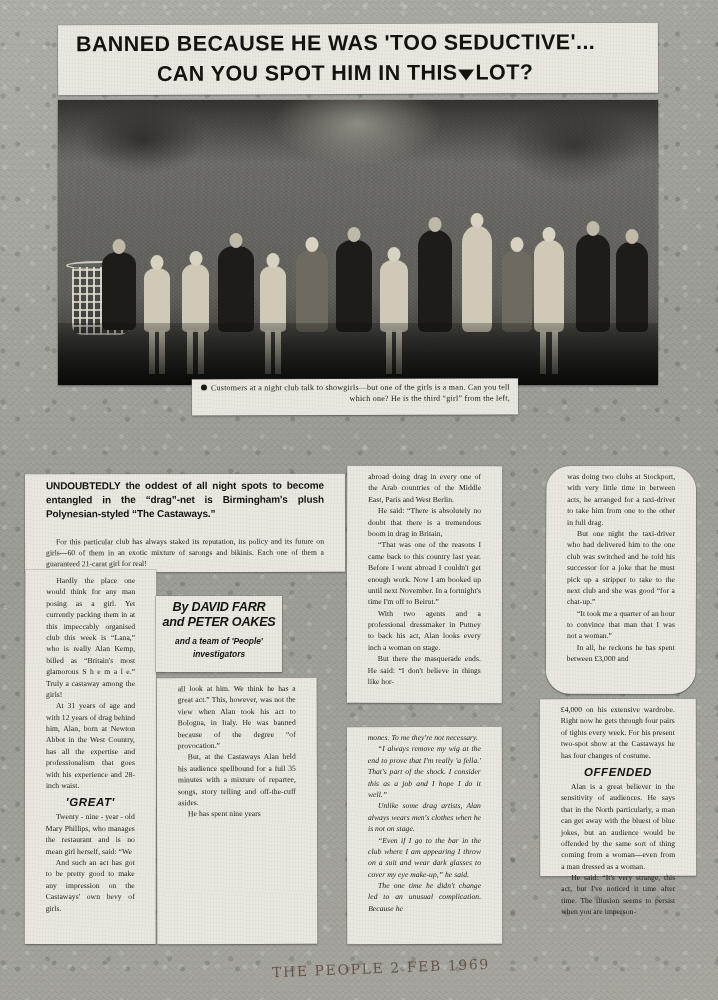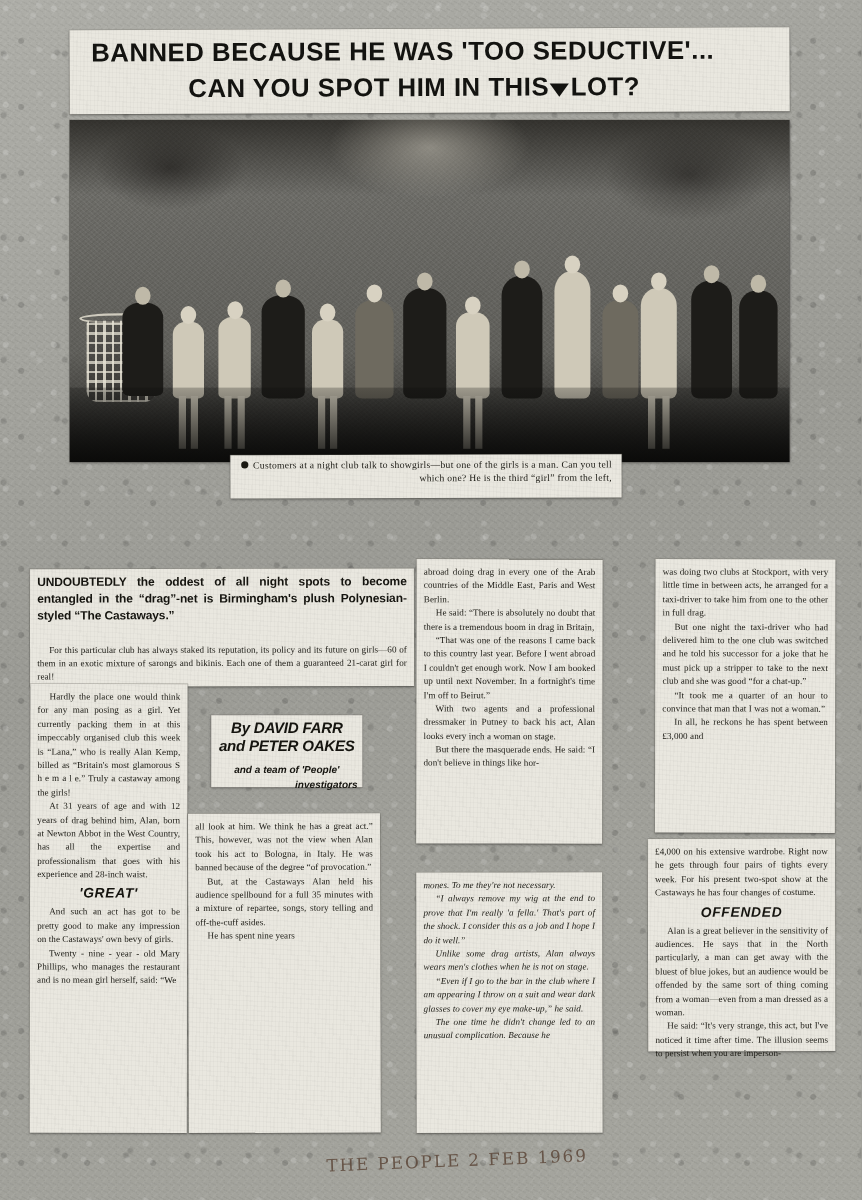--- a/index.html
+++ b/index.html
@@ -131,21 +131,21 @@
     font-size:8px; line-height:1.42;
     text-align:right; letter-spacing:.25px;
     color:#191812;
   }
   .bullet {
     display:inline-block; width:6px;height:6px;border-radius:50%;
     background:#191812; vertical-align:0px; margin-right:4px;
   }
 
   
-  .col-clip { padding:5px 6px 5px; }
+  .col-clip { padding:5px 21px 5px; }
   .body-text {
     font-family:"Liberation Serif", serif;
     font-size:7.6px;
     line-height:1.5;
     text-align:justify;
     text-justify:inter-word;
     color:#1a1913;
     letter-spacing:.05px;
   }
   .body-text p { margin:0 0 0 0; text-indent:10px; }
@@ -168,24 +168,23 @@
     font-weight:bold; font-style:italic;
     font-size:11.5px;
     text-align:center;
     letter-spacing:.6px;
     margin:5px 0 3px;
     color:#15140f;
   }
 
   
   #byline-clip {
-    left:156px; top:596px; width:126px; height:60px;
+    left:156px; top:596px; width:126px; height:76px;
     padding:4px 4px;
     z-index:4;
-    margin-left:20px;
   }
   .byline-main {
     font-family:"Liberation Sans", sans-serif;
     font-weight:bold; font-style:italic;
     font-size:12.6px; line-height:1.22;
     text-align:center; color:#15140f;
     letter-spacing:-.2px;
   }
   .byline-sub {
     font-family:"Liberation Sans", sans-serif;
@@ -194,21 +193,21 @@
     text-align:center; color:#15140f;
     margin-top:4px;
   }
 
   
   #col1-top { left:25px;  top:474px; width:320px; height:98px;  transform:rotate(-0.1deg); }
   #col1-mid { left:25px;  top:570px; width:131px; height:374px; transform:rotate(0.1deg); }
   #col2     { left:157px; top:678px; width:160px; height:266px; transform:rotate(-0.15deg); }
   #col3-top { left:347px; top:466px; width:155px; height:237px; transform:rotate(0.1deg); }
   #col3-bot { left:347px; top:727px; width:155px; height:217px; transform:rotate(-0.1deg);font-style:italic; }
-  #col4-top { left:546px; top:466px; width:150px; height:228px; transform:rotate(0.12deg); }
+  #col4-top { left:546px; top:466px; width:150px; height:228px; transform:rotate(0.12deg);border-radius:24px; }
   #col4-bot { left:540px; top:699px; width:156px; height:177px; transform:rotate(-0.12deg); }
 
   
   #handwriting {
     position:absolute;
     left:272px; top:960px;
     font-family:"DejaVu Serif", serif;
     font-size:14px;
     letter-spacing:1.6px;
     color:#5a4436;
@@ -302,30 +301,30 @@
   </div>
 </div>
 
 <div class="clip col-clip" id="col1-mid">
   <div class="body-text">
     <p>Hardly the place one would think for any man posing as a girl. Yet currently packing them in at this impeccably organised club this week is “Lana,” who is really Alan Kemp, billed as “Britain's most glamorous  S h e m a l e.” Truly a castaway among the girls!</p>
     <p>At 31 years of age and with 12 years of drag behind him, Alan, born at Newton Abbot in the West Country, has all the expertise and professionalism that goes with his experience and 28-inch waist.</p>
   </div>
   <div class="subhead">'GREAT'</div>
   <div class="body-text">
+    <p>Twenty - nine - year - old Mary Phillips, who manages the restaurant and is no mean girl herself, said: “We</p>
     <p>And such an act has got to be pretty good to make any impression on the Castaways' own bevy of girls.</p>
-    <p>Twenty - nine - year - old Mary Phillips, who manages the restaurant and is no mean girl herself, said: “We</p>
   </div>
 </div>
 
 <div class="clip" id="byline-clip">
   <div class="byline-main">By DAVID FARR</div>
   <div class="byline-main">and PETER OAKES</div>
   <div class="byline-sub">and a team of 'People'</div>
-  <div class="byline-sub" style="margin-top:1px;text-align:right;">investigators</div>
+  <div class="byline-sub" style="margin-top:1px;">investigators</div>
 </div>
 
 <div class="clip col-clip" id="col2">
   <div class="body-text">
     <p class="noindent">all look at him. We think he has a great act.” This, however, was not the view when Alan took his act to Bologna, in Italy. He was banned because of the degree “of provocation.”</p>
     <p>But, at the Castaways Alan held his audience spellbound for a full 35 minutes with a mixture of repartee, songs, story telling and off-the-cuff asides.</p>
     <p>He has spent nine years</p>
   </div>
 </div>
 

